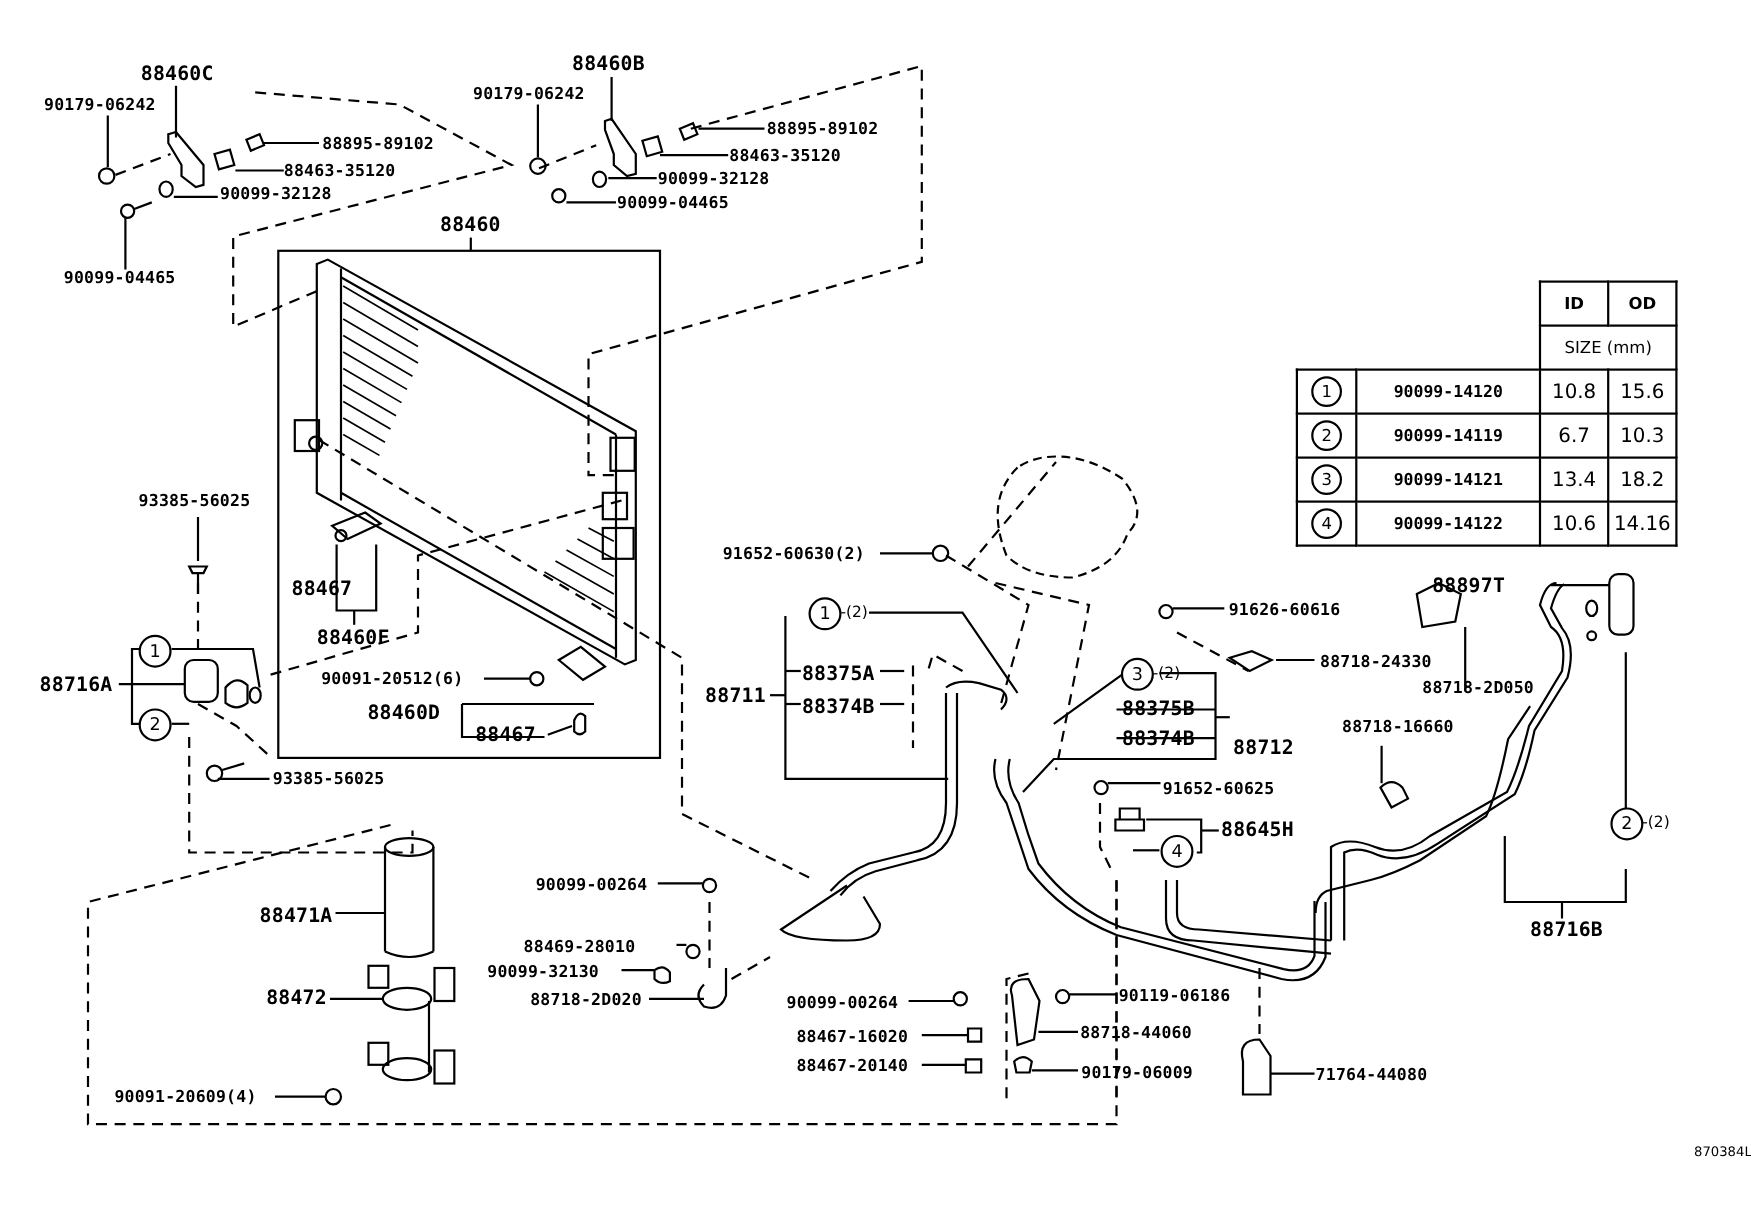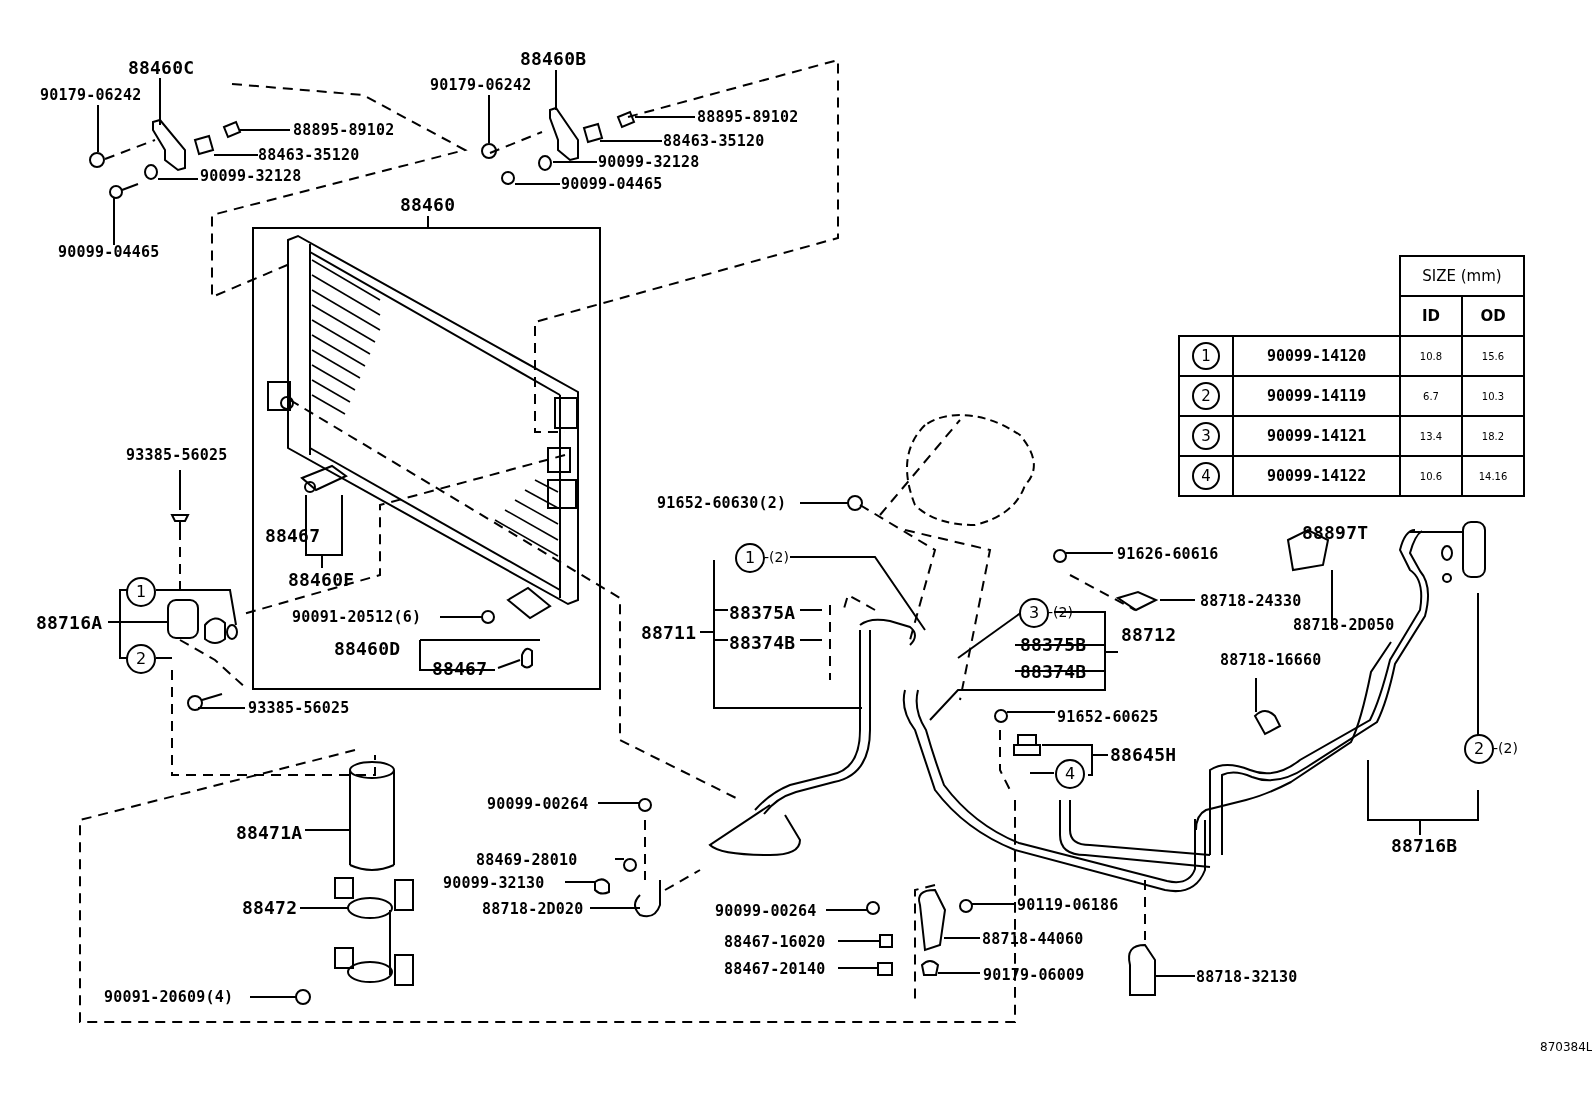--- a/index.html
+++ b/index.html
@@ -11,21 +11,21 @@
   .lbl.big { font-size:18px; line-height:20px; }
   .callout { position:absolute; width:26px; height:26px; border:2px solid #000; border-radius:50%;
              font-family:"DejaVu Sans", sans-serif; font-size:16px; line-height:26px; text-align:center;
              box-sizing:content-box; background:#fff; }
   .qty { position:absolute; font-family:"DejaVu Sans", sans-serif; font-size:14px; line-height:18px; }
   table.size { position:absolute; left:1178px; top:255px; border-collapse:collapse;
                font-family:"DejaVu Sans", sans-serif; }
   table.size td { border:2px solid #000; text-align:center; height:38px; padding:0; }
   table.size td.blank { border:none; }
   table.size td.pn { width:164px; font-weight:bold; font-size:15px; font-family:"DejaVu Sans Mono", monospace; }
-  table.size td.num { width:60px; font-size:10px; }
+  table.size td.num { width:60px; font-size:18px; }
   table.size td.sym { width:52px; }
   table.size .cs { display:inline-block; width:24px; height:24px; border:2px solid #000; border-radius:50%;
                    line-height:24px; font-size:15px; }
   #fig-id { position:absolute; left:1540px; top:1040px; font-family:"DejaVu Sans", sans-serif; font-size:12px; }
 </style>
 </head>
 <body>
 
 <div id="diagram">
 
@@ -286,62 +286,62 @@
 <div class="lbl big" style="left:236px;top:823px">88471A</div>
 <div class="lbl big" style="left:242px;top:898px">88472</div>
 <div class="lbl" style="left:104px;top:988px">90091-20609(4)</div>
 
 <div class="lbl" style="left:657px;top:494px">91652-60630(2)</div>
 <div class="lbl big" style="left:641px;top:623px">88711</div>
 <div class="lbl big" style="left:729px;top:603px">88375A</div>
 <div class="lbl big" style="left:729px;top:633px">88374B</div>
 <div class="lbl big" style="left:1020px;top:635px">88375B</div>
 <div class="lbl big" style="left:1020px;top:662px">88374B</div>
-<div class="lbl big" style="left:1121px;top:625px">88712</div>
+<div class="lbl big" style="left:1121px;top:670px">88712</div>
 <div class="lbl" style="left:1117px;top:545px">91626-60616</div>
 <div class="lbl" style="left:1200px;top:592px">88718-24330</div>
 <div class="lbl big" style="left:1302px;top:523px">88897T</div>
 <div class="lbl" style="left:1293px;top:616px">88718-2D050</div>
 <div class="lbl" style="left:1220px;top:651px">88718-16660</div>
 <div class="lbl" style="left:1057px;top:708px">91652-60625</div>
 <div class="lbl big" style="left:1110px;top:745px">88645H</div>
 <div class="lbl big" style="left:1391px;top:836px">88716B</div>
 
 <div class="lbl" style="left:487px;top:795px">90099-00264</div>
 <div class="lbl" style="left:476px;top:851px">88469-28010</div>
 <div class="lbl" style="left:443px;top:874px">90099-32130</div>
 <div class="lbl" style="left:482px;top:900px">88718-2D020</div>
 <div class="lbl" style="left:715px;top:902px">90099-00264</div>
 <div class="lbl" style="left:724px;top:933px">88467-16020</div>
 <div class="lbl" style="left:724px;top:960px">88467-20140</div>
 <div class="lbl" style="left:1017px;top:896px">90119-06186</div>
 <div class="lbl" style="left:982px;top:930px">88718-44060</div>
 <div class="lbl" style="left:983px;top:966px">90179-06009</div>
-<div class="lbl" style="left:1196px;top:968px">88718-32130</div>
+<div class="lbl" style="left:1196px;top:968px">71764-44080</div>
 
 <div class="callout" style="left:126px;top:577px">1</div>
 <div class="callout" style="left:126px;top:644px">2</div>
 <div class="callout" style="left:735px;top:543px">1</div>
 <div class="qty" style="left:764px;top:548px">-(2)</div>
 <div class="callout" style="left:1019px;top:598px">3</div>
 <div class="qty" style="left:1048px;top:603px">-(2)</div>
 <div class="callout" style="left:1055px;top:759px">4</div>
 <div class="callout" style="left:1464px;top:734px">2</div>
 <div class="qty" style="left:1493px;top:739px">-(2)</div>
 
 <table class="size">
   <tbody>
         <tr>
-    <td class="blank" colspan="2" style="width:220px"></td>
-    <td colspan="2" style="font-size:15px;">SIZE (mm)</td>
-  </tr>
-  <tr>
     <td class="blank" colspan="2"></td>
     <td class="num" style="font-weight:bold;font-size:15px">ID</td>
     <td class="num" style="font-weight:bold;font-size:15px">OD</td>
+  </tr>
+  <tr>
+    <td class="blank" colspan="2" style="width:220px"></td>
+    <td colspan="2" style="font-size:15px;">SIZE (mm)</td>
   </tr>
   <tr>
     <td class="sym"><span class="cs">1</span></td>
     <td class="pn">90099-14120</td>
     <td class="num">10.8</td>
     <td class="num">15.6</td>
   </tr>
   <tr>
     <td class="sym"><span class="cs">2</span></td>
     <td class="pn">90099-14119</td>

